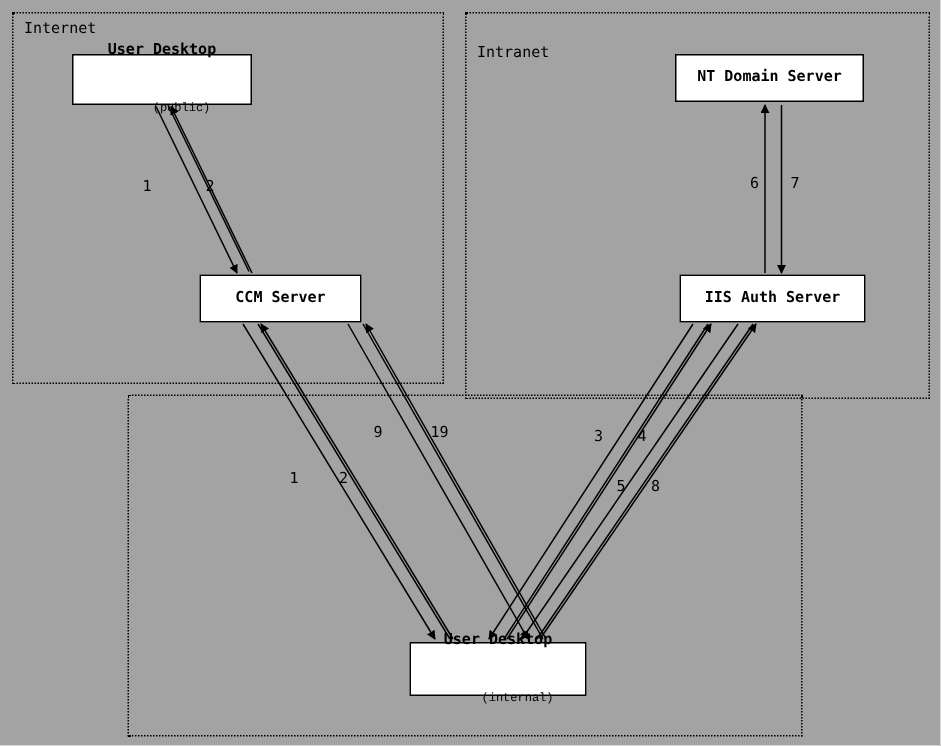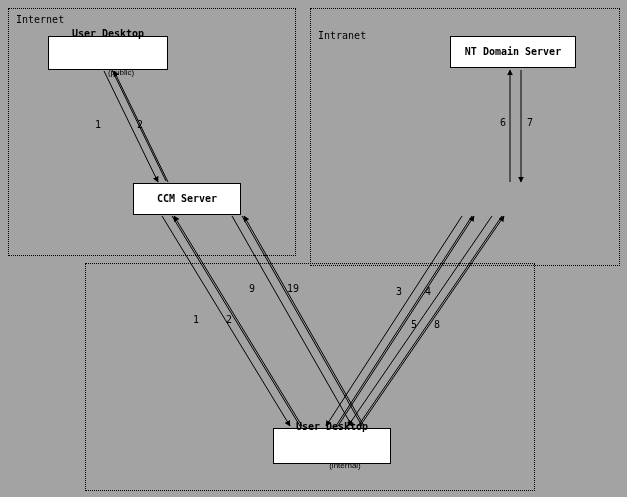--- a/index.html
+++ b/index.html
@@ -41,21 +41,21 @@
   }
   .node-title {
     font-family: "DejaVu Sans Mono", monospace;
     font-size: 10px;
     font-weight: bold;
     color: #000000;
     line-height: 12px;
     white-space: nowrap;
   }
   .node-sub {
-    font-family: Liberation Sans, sans-serif;
+    font-family: Liberation Mono, monospace;
     font-size: 8px;
     color: #000000;
     line-height: 10px;
     white-space: nowrap;
     margin-left: 26px;
   }
   .edge-label {
     position: absolute;
     font-family: "DejaVu Sans Mono", monospace;
     font-size: 10px;
@@ -122,20 +122,23 @@
   </div>
 
   <div class="node" id="node-1" style="left: 133px; top: 183px; width: 108px; height: 32px;">
     <div class="node-title">CCM Server</div>
   </div>
 
   <div class="node" id="node-2" style="left: 450px; top: 36px; width: 126px; height: 32px;">
     <div class="node-title">NT Domain Server</div>
   </div>
 
+  <div class="node" id="node-3" style="left: 453px; top: 183px; width: 124px; height: 32px;">
+    <div class="node-title">IIS Auth Server</div>
+  </div>
 
   <div class="node" id="node-4" style="left: 273px; top: 428px; width: 118px; height: 36px;">
     <div class="node-title">User Desktop</div>
     <div class="node-sub">(internal)</div>
   </div>
 
   <div class="edge-label" id="elabel-0" style="left: 95px; top: 119px;">1</div>
   <div class="edge-label" id="elabel-1" style="left: 137px; top: 119px;">2</div>
   <div class="edge-label" id="elabel-2" style="left: 500px; top: 117px;">6</div>
   <div class="edge-label" id="elabel-3" style="left: 527px; top: 117px;">7</div>

